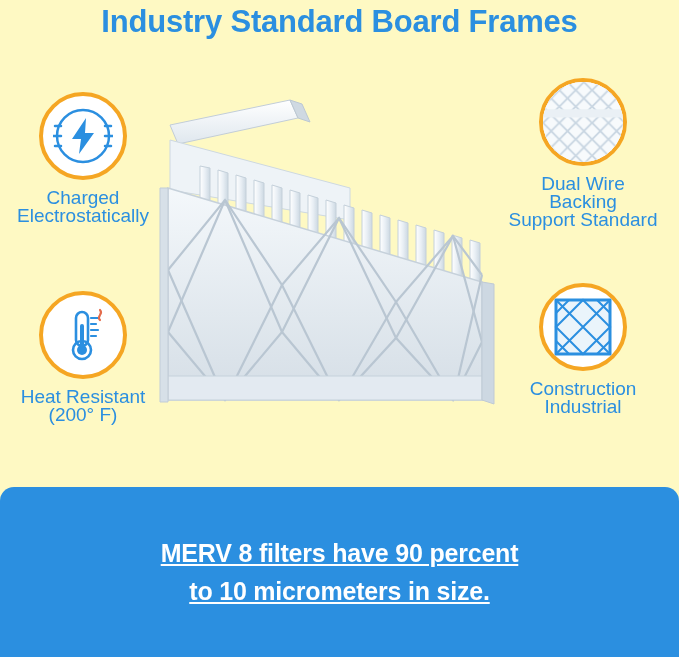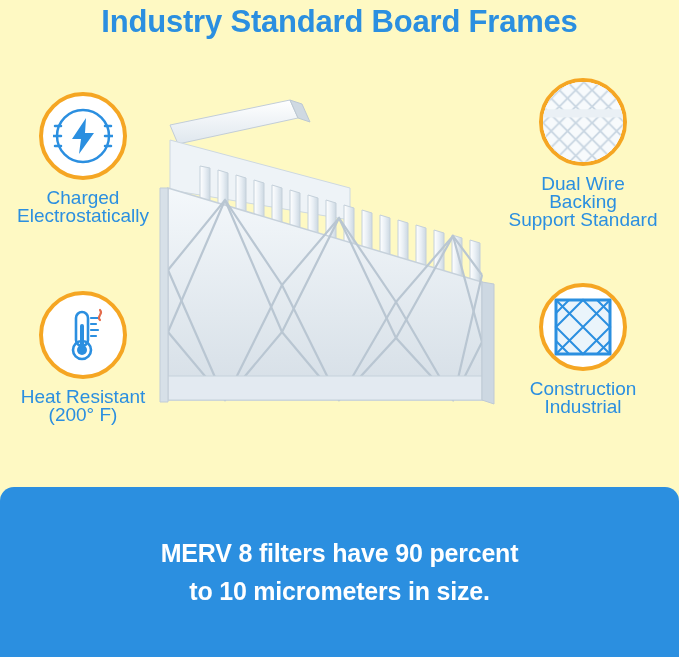--- a/index.html
+++ b/index.html
@@ -105,20 +105,21 @@
     justify-content: center;
   }
   .banner-text {
     color: #ffffff;
     font-size: 25px;
     font-weight: bold;
     text-align: center;
     line-height: 38px;
     padding: 0 40px;
     letter-spacing: -0.2px;
+    text-decoration: underline;
   }
 </style>
 </head>
 <body>
 
 <div class="page">
 
   <div class="title">Industry Standard Board Frames</div>
 
   <div class="feature feature-left-1">

